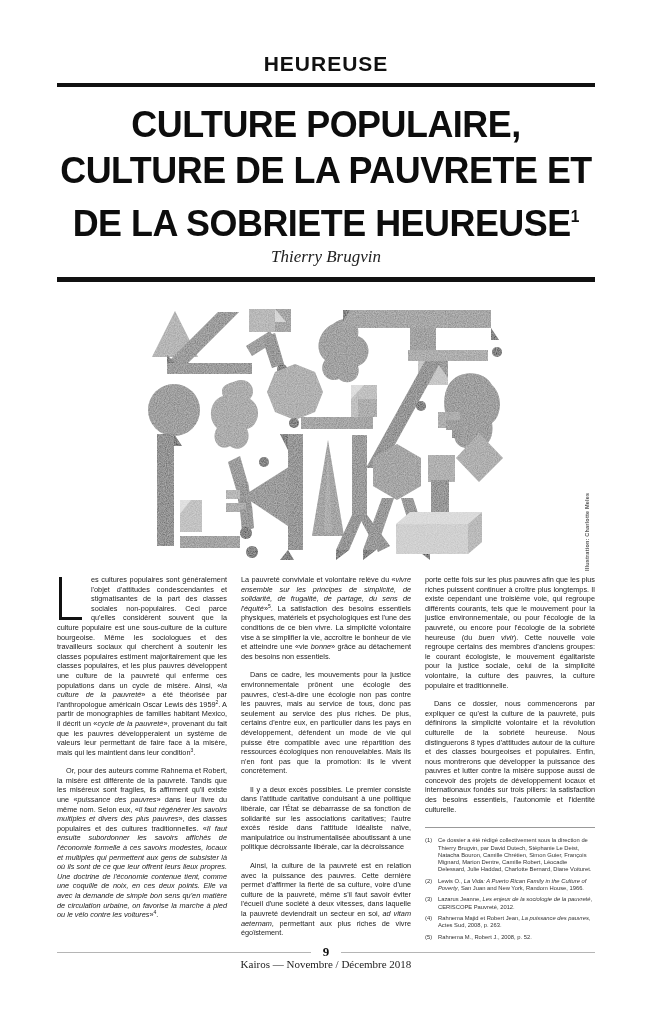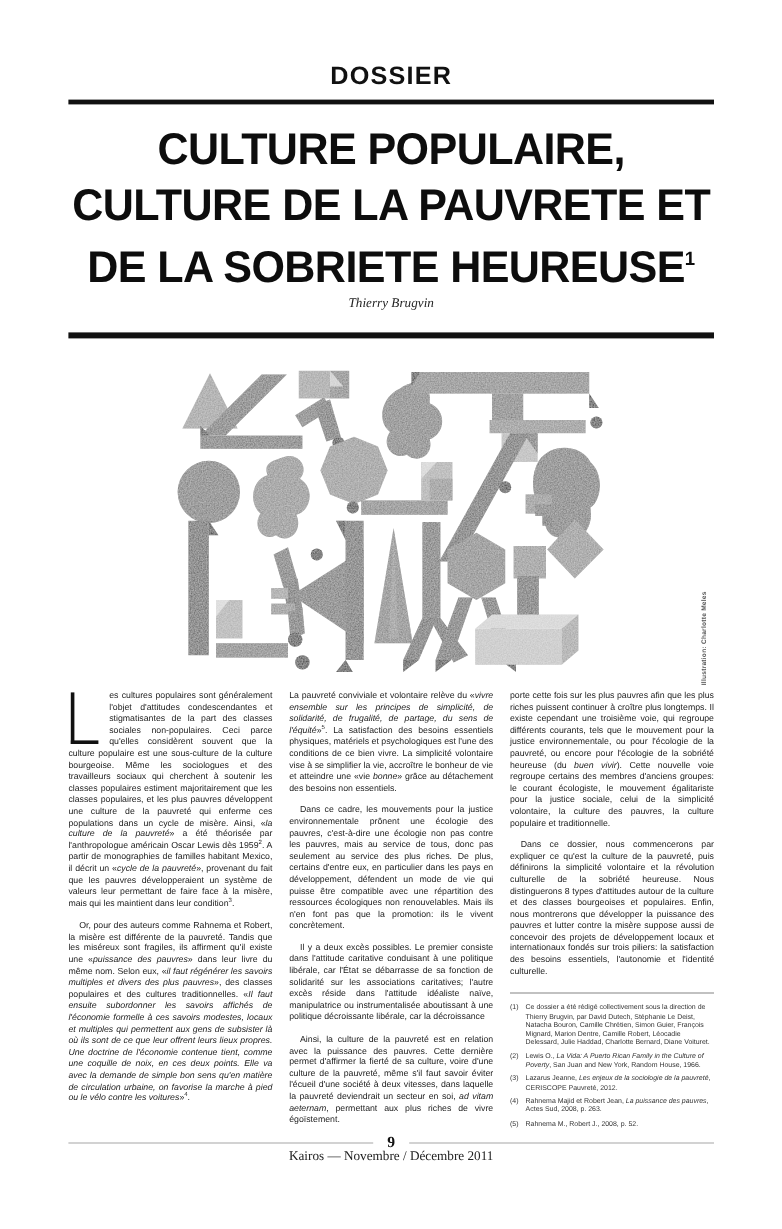--- a/index.html
+++ b/index.html
@@ -14,21 +14,21 @@
   .kicker{position:absolute;top:52px;left:0;width:100%;text-align:center;
     font-size:21px;font-weight:bold;letter-spacing:1px;color:#111;}
   .rule-thick{position:absolute;left:0;width:100%;background:#111;}
   .rule-1{top:83px;height:4px;}
   .rule-2{top:277px;height:5px;}
   .title{position:absolute;top:102px;left:-10px;width:558px;text-align:center;
     font-size:37px;line-height:46px;font-weight:bold;letter-spacing:-0.5px;color:#0d0d0d;
     transform:scaleX(0.97);}
   .title-sup{font-size:16px;vertical-align:14px;letter-spacing:0;}
   .author{position:absolute;top:247px;left:0;width:100%;text-align:center;
-    font-family:"Liberation Serif","DejaVu Serif",serif;font-style:italic;font-size:11px;color:#222;}
+    font-family:"Liberation Serif","DejaVu Serif",serif;font-style:italic;font-size:17px;color:#222;}
 
   
   .illo{position:absolute;left:85px;top:300px;width:382px;height:268px;}
   .credit{position:absolute;left:527px;top:487px;height:84px;
     writing-mode:vertical-rl;transform:rotate(180deg);
     font-size:5.5px;font-weight:bold;color:#555;white-space:nowrap;letter-spacing:0.2px;}
 
   
   .columns{position:absolute;top:575px;left:0;width:538px;display:flex;gap:14px;}
   .col{flex:1;min-width:0;font-size:7.3px;line-height:9.6px;text-align:justify;color:#222;
@@ -51,21 +51,21 @@
   .page-num{margin:0 12px;font-family:"Liberation Serif","DejaVu Serif",serif;
     font-weight:bold;font-size:13px;color:#111;}
   .journal{position:absolute;top:958px;left:0;width:538px;text-align:center;
     font-family:"Liberation Serif","DejaVu Serif",serif;font-size:11px;color:#222;}
 </style>
 </head>
 <body>
 
 <div class="page-inner">
 
-  <div class="kicker">DOSSIER</div>
+  <div class="kicker">HEUREUSE</div>
   <div class="rule-thick rule-1"></div>
 
   <div class="title">
     <div>CULTURE POPULAIRE,</div>
     <div>CULTURE DE LA PAUVRETE ET</div>
     <div><span>DE LA SOBRIETE HEUREUSE</span><sup class="title-sup">1</sup></div>
   </div>
 
   <div class="author">Thierry Brugvin</div>
   <div class="rule-thick rule-2"></div>
@@ -201,15 +201,15 @@
         </div>
       </div>
     </div>
   </div>
 
   <div class="footer-row">
     <div class="footer-line"></div>
     <div class="page-num">9</div>
     <div class="footer-line"></div>
   </div>
-  <div class="journal">Kairos — Novembre / Décembre 2011</div>
+  <div class="journal">Kairos — Novembre / Décembre 2018</div>
 
 </div>
 
 </body></html>

